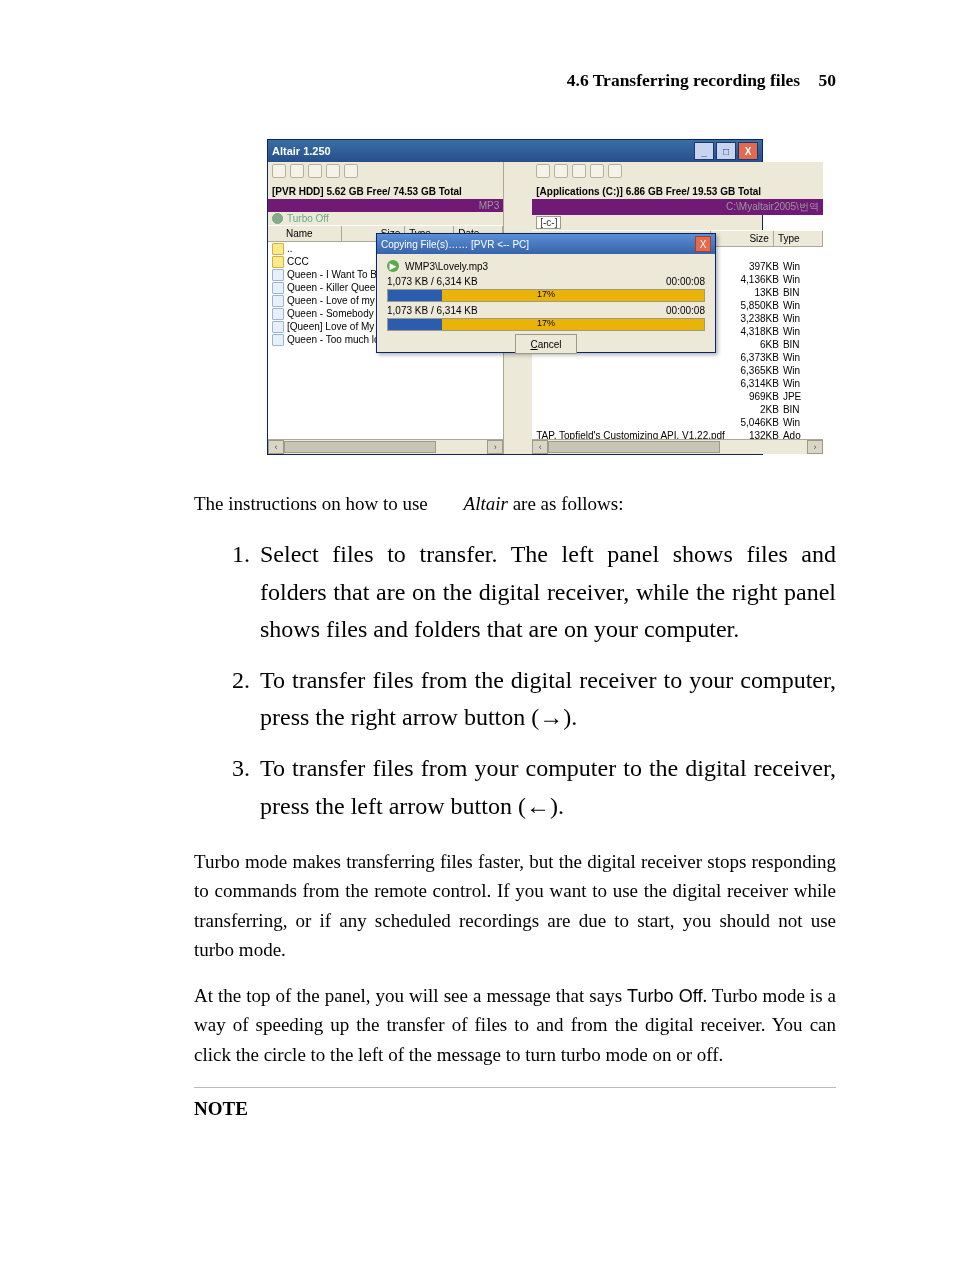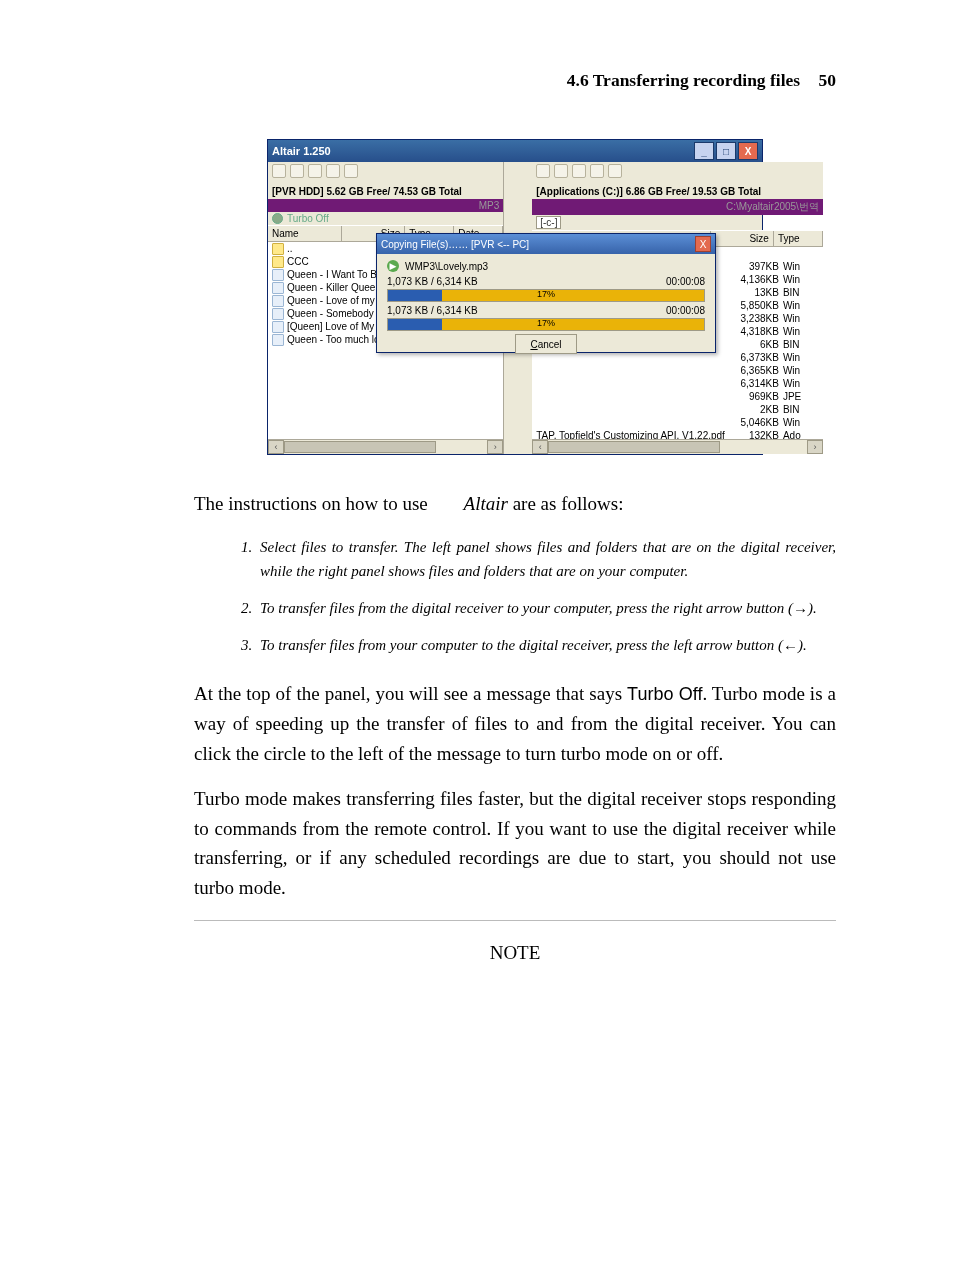--- a/index.html
+++ b/index.html
@@ -55,21 +55,21 @@
   .titlebar .wbtn.close { background: #e36a4f; color: #fff; }
   .panels { display: flex; height: calc(100% - 22px); gap: 28px; }
   .pane { flex: 1; display: flex; flex-direction: column; border-right: 1px solid #aca899; }
   .pane:last-child { border-right: 0; }
   .toolbar { height: 18px; background: #ece9d8; padding: 2px 4px; display:flex; gap:4px; color:#888; }
   .tb-ico { width:12px;height:12px;border:1px solid #b7b29c;background:#f5f3e9;font-size:8px;display:flex;align-items:center;justify-content:center;color:#999;border-radius:2px;}
   .status { padding: 2px 4px; font-weight:700; background:#ece9d8; }
   .sub1 { padding: 1px 4px; color:#999; background:#701a75;text-align:right; }
   .sub2 { padding: 1px 4px; color:#6a8; display:flex; align-items:center; gap:4px; }
   .dot { width:9px;height:9px;border-radius:50%;background:#8a8;border:1px solid #6a8; }
-  .grid-head { display:flex; background:#ece9d8; border-top:1px solid #fff; border-bottom:1px solid #aca899; }
+  .grid-head { display:flex; background:#ece9d8; border-top:1px solid #fff; border-bottom:1px solid #aca899;padding-left:14px; }
   .gh { padding:2px 4px; border-right:1px solid #aca899; }
   .gh.name { flex: 1; }
   .gh.size { width: 54px; text-align:right; }
   .gh.type { width: 40px; }
   .gh.date { width: 40px; }
   .filelist { flex:1; background:#fff; overflow:hidden; font-size:10px; }
   .row { display:flex; padding:0 4px; height:13px; line-height:13px; white-space:nowrap; }
   .row .n { flex:1; overflow:hidden; text-overflow:clip; }
   .row .s { width:54px; text-align:right; color:#000; }
   .row .t { width:36px; padding-left:4px; }
@@ -93,25 +93,25 @@
   .dlg-fname { display:flex; align-items:center; gap:6px; margin-bottom:4px; }
   .dlg-icon { width:12px;height:12px;border-radius:50%;background:#5aa94e;color:#fff;font-size:9px;display:flex;align-items:center;justify-content:center;}
   .progress { height:11px; border:1px solid #9e9a86; background:#eab308; position:relative; margin:1px 0 3px 0; }
   .progress .fill { position:absolute; left:0; top:0; bottom:0; background:#2a5db0; }
   .dlg-btn { margin:2px auto 0 auto; width:60px; height:18px; border:1px solid #9e9a86; background:#ece9d8; font-size:10px; display:flex; align-items:center; justify-content:center; }
   .dlg-btn u { text-decoration: underline; }
 
   
   .intro { font-size: 19px; line-height: 1.55; margin: 0 0 18px 0; }
   .intro em { font-style: italic; margin-left: 31px; }
-  ol.steps { font-size: 15px; line-height: 1.55; padding-left: 62px; margin: 0 0 22px 0; font-style: italic; }
+  ol.steps { font-size: 24px; line-height: 1.55; padding-left: 62px; margin: 0 0 22px 0; }
   ol.steps li { margin-bottom: 14px; padding-left: 4px; text-align: justify; }
   p.para { font-size: 19px; line-height: 1.55; margin: 0 0 16px 0; text-align: justify; }
   .sans { font-family: Arial, Helvetica, sans-serif; font-size: 18px; }
-  .note-head { font-weight: 400; font-size: 19px; margin: 18px 0 6px 0; border-top: 1px solid #bbb; padding-top:21px;text-align:center; }
+  .note-head { font-weight: 700; font-size: 19px; margin: 18px 0 6px 0; border-top: 1px solid #bbb; padding-top:10px; }
   .note-body { font-size: 19px; line-height: 1.55; text-align: justify; margin:0; padding-bottom:10px; border-bottom:1px solid #bbb; }
 </style>
 </head>
 <body>
 
 <div class="page">
   <div class="running-head">
     <span class="section">4.6 Transferring recording files</span>
     <span class="pagenum">50</span>
   </div>
@@ -337,20 +337,20 @@
   <p class="intro">
     <span>The instructions on how to use </span><em>Altair</em><span> are as follows:</span>
   </p>
 
   <ol class="steps">
     <li>Select files to transfer. The left panel shows files and folders that are on the digital receiver, while the right panel shows files and folders that are on your computer.</li>
     <li>To transfer files from the digital receiver to your computer, press the right arrow button (→).</li>
     <li>To transfer files from your computer to the digital receiver, press the left arrow button (←).</li>
   </ol>
 
+  <p class="para">Turbo mode makes transferring files faster, but the digital receiver stops responding to commands from the remote control. If you want to use the digital receiver while transferring, or if any scheduled recordings are due to start, you should not use turbo mode.</p>
+
   <p class="para">
     <span>At the top of the panel, you will see a message that says </span><span class="sans">Turbo Off</span><span>. Turbo mode is a way of speeding up the transfer of files to and from the digital receiver. You can click the circle to the left of the message to turn turbo mode on or off.</span>
   </p>
 
-  <p class="para">Turbo mode makes transferring files faster, but the digital receiver stops responding to commands from the remote control. If you want to use the digital receiver while transferring, or if any scheduled recordings are due to start, you should not use turbo mode.</p>
-
   <div class="note-head">NOTE</div>
 </div>
 
 </body></html>

